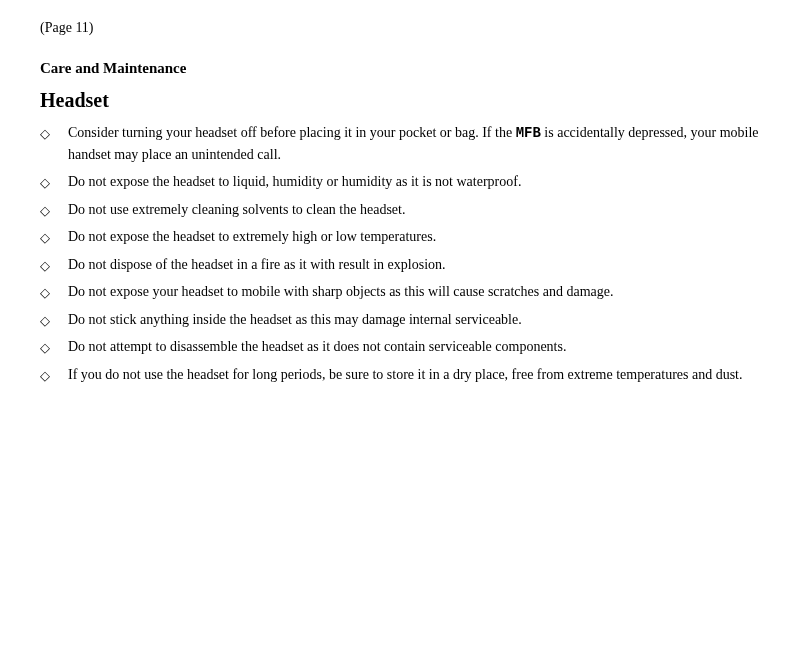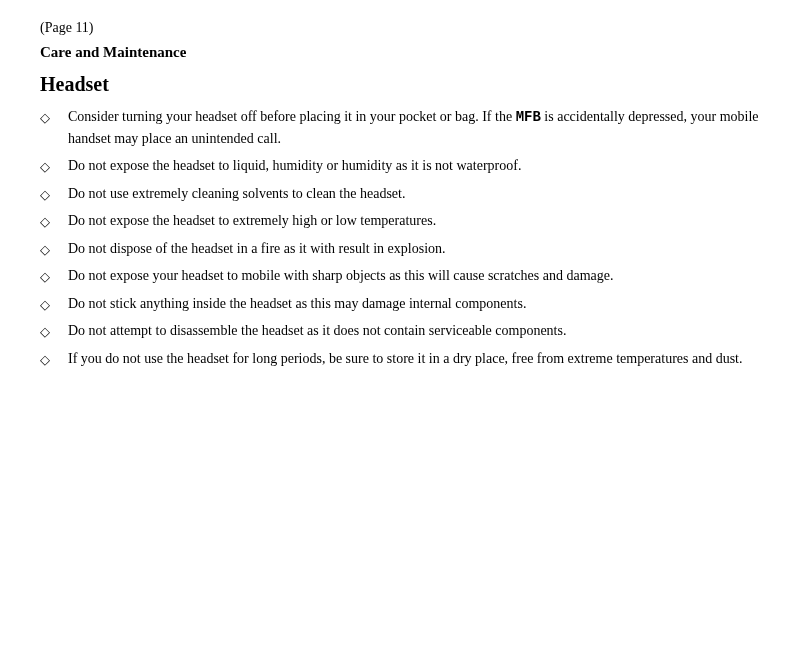--- a/index.html
+++ b/index.html
@@ -13,21 +13,21 @@
       min-height: 656px;
       background: #ffffff;
       font-family: "Times New Roman", Times, serif;
       font-size: 14px;
       color: #000000;
       padding: 20px 40px 20px 40px;
     }
 
     .page-number {
       font-size: 14px;
-      margin-bottom: 8px;
+      margin-bottom: 24px;
     }
 
     .section-title {
       font-size: 15px;
       font-weight: bold;
       margin-bottom: 12px;
     }
 
     .subsection-title {
       font-size: 20px;
@@ -116,21 +116,21 @@
     <li>
       <span class="diamond-icon">◇</span>
       <span class="bullet-text">
         Do not expose your headset to mobile with sharp objects as this will cause scratches and damage.
       </span>
     </li>
 
     <li>
       <span class="diamond-icon">◇</span>
       <span class="bullet-text">
-        Do not stick anything inside the headset as this may damage internal components.
+        Do not stick anything inside the headset as this may damage internal serviceable.
       </span>
     </li>
 
     <li>
       <span class="diamond-icon">◇</span>
       <span class="bullet-text">
         Do not attempt to disassemble the headset as it does not contain serviceable components.
       </span>
     </li>
 

